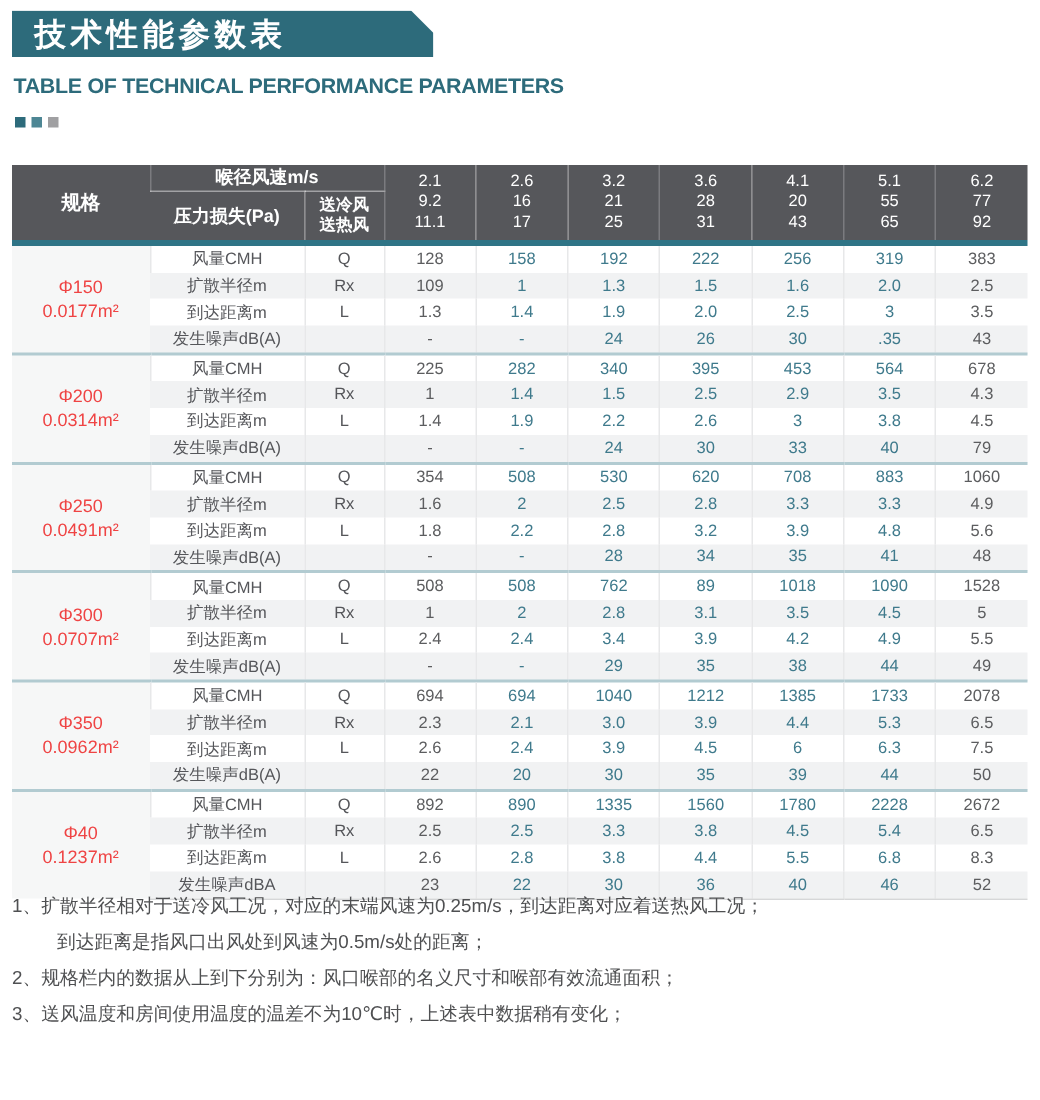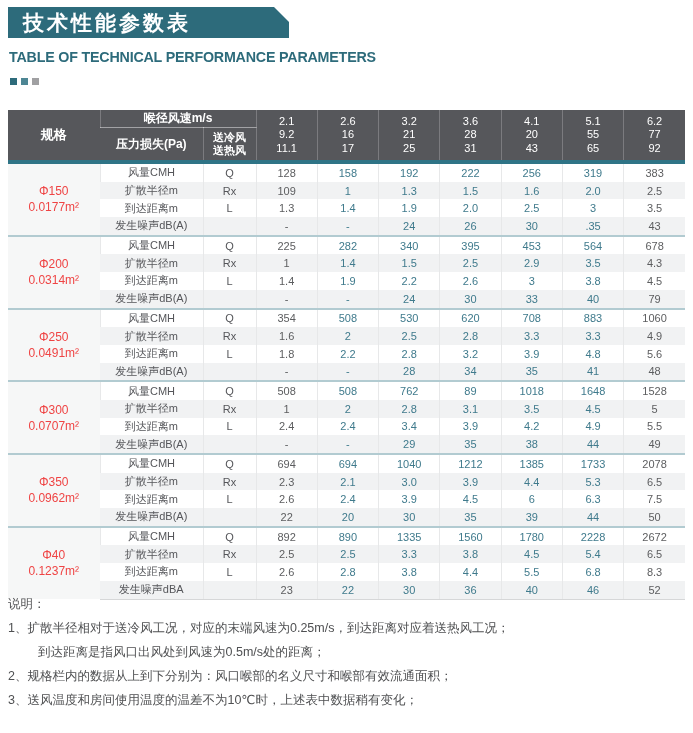--- a/index.html
+++ b/index.html
@@ -268,21 +268,21 @@
           <div>Φ300</div>
           <div>0.0707m²</div>
         </td>
         <td class="label">风量CMH</td>
         <td class="sym">Q</td>
         <td>508</td>
         <td class="hl">508</td>
         <td class="hl">762</td>
         <td class="hl">89</td>
         <td class="hl">1018</td>
-        <td class="hl">1648</td>
+        <td class="hl">1090</td>
         <td>1528</td>
       </tr>
       <tr class="stripe">
         <td class="label">扩散半径m</td>
         <td class="sym">Rx</td>
         <td>1</td>
         <td class="hl">2</td>
         <td class="hl">2.8</td>
         <td class="hl">3.1</td>
         <td class="hl">3.5</td>
@@ -404,18 +404,17 @@
         <td class="hl">30</td>
         <td class="hl">36</td>
         <td class="hl">40</td>
         <td class="hl">46</td>
         <td>52</td>
       </tr>
     </tbody>
 </table>
 
 <div class="notes" id="notes">
-    <div class="line">说明：</div>
     <div class="line">1、扩散半径相对于送冷风工况，对应的末端风速为0.25m/s，到达距离对应着送热风工况；</div>
     <div class="line indent">到达距离是指风口出风处到风速为0.5m/s处的距离；</div>
     <div class="line">2、规格栏内的数据从上到下分别为：风口喉部的名义尺寸和喉部有效流通面积；</div>
     <div class="line">3、送风温度和房间使用温度的温差不为10℃时，上述表中数据稍有变化；</div>
   </div>
 
 </body></html>

